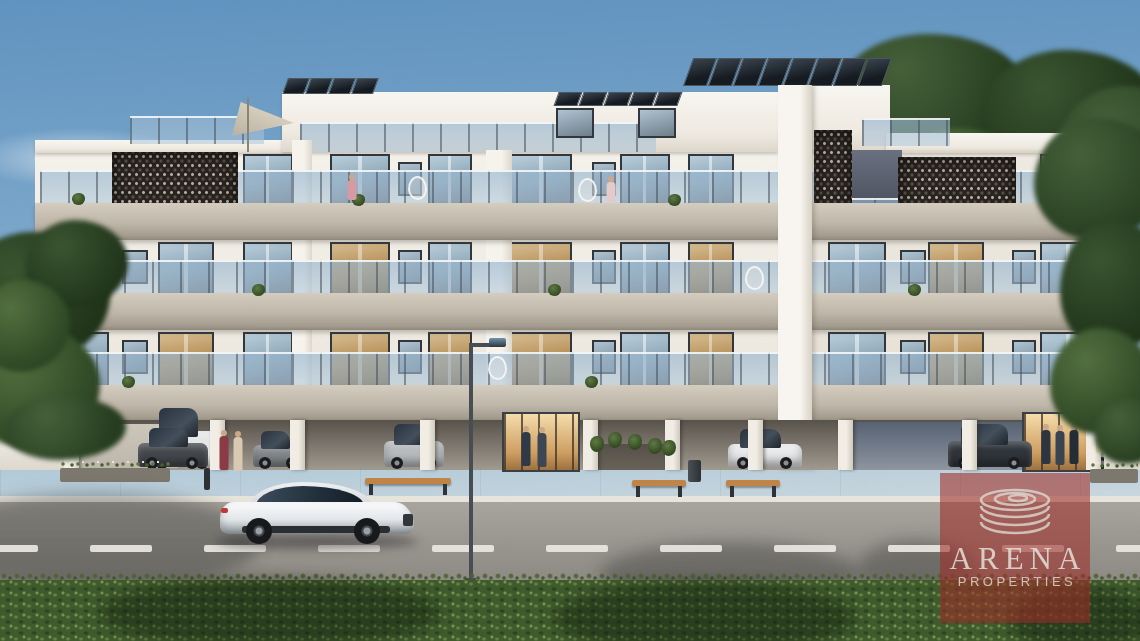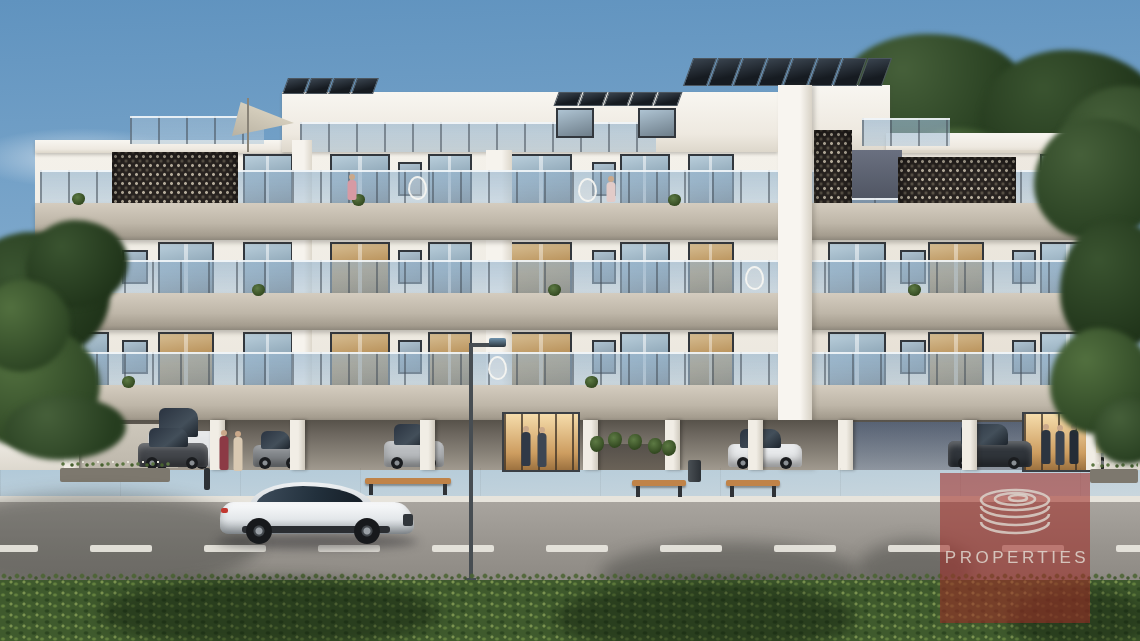--- a/index.html
+++ b/index.html
@@ -89,21 +89,21 @@
         box-shadow:inset 0 4px 6px rgba(255,255,255,.28),inset 0 -6px 8px rgba(0,0,0,.38);}
   .pcar .pc-cabin{position:absolute;left:16%;width:56%;top:8%;height:44%;border-radius:6px 10px 2px 2px;
         background:linear-gradient(140deg,#2a3340,#434f5a 60%,#1d242c);}
   .pcar .pc-wheel{position:absolute;bottom:-1px;width:12px;height:12px;border-radius:50%;
         background:radial-gradient(circle,#8a8f94 0 2px,#1a1c1f 3px);}
   .eggchair{border:2px solid rgba(248,247,243,.9);border-radius:50% 50% 46% 54%/55% 55% 45% 45%;background:rgba(235,233,226,.25);}
   .bplant{background:radial-gradient(circle at 40% 35%,#5d7a44,#31471f 75%);border-radius:50% 45% 55% 50%;}
   
   .watermark{display:flex;flex-direction:column;align-items:center;}
   .wm-brand{font-family:"Liberation Serif",serif;font-weight:400;font-size:31px;letter-spacing:6px;padding-left:6px;line-height:1;}
-  .wm-sub{font-size:17px;letter-spacing:3.5px;padding-left:4px;margin-top:5px;}
+  .wm-sub{font-size:13px;letter-spacing:3.5px;padding-left:4px;}
 </style>
 </head>
 <body>
 
 <div class="stage">
   <div class="abs sky"></div>
   <div class="abs cloud" style="left:-30px;top:128px;width:220px;height:60px;"></div>
   <div class="abs cloud" style="left:1000px;top:255px;width:170px;height:95px;"></div>
 
   <div class="abs" id="back-trees" style="inset:0;">
@@ -426,15 +426,16 @@
     <svg width="100" height="58" viewBox="0 0 100 58" style="margin-top:12px;" fill="none">
       <g stroke="#DDD8D0" stroke-opacity="0.8" stroke-width="2.6">
         <ellipse cx="50" cy="15" rx="34" ry="10"></ellipse>
         <ellipse cx="50" cy="14" rx="20" ry="6"></ellipse>
         <ellipse cx="53" cy="13" rx="9" ry="3"></ellipse>
         <path d="M16 21 A34 11 0 0 0 84 21"></path>
         <path d="M16 29 A34 11 0 0 0 84 29"></path>
         <path d="M16 37 A34 11 0 0 0 84 37"></path>
       </g>
     </svg>
+    <div class="wm-brand" style="color: rgba(228, 224, 216, 0.85);">ARENA</div>
     <div class="wm-sub" style="color: rgba(228, 224, 216, 0.79);">PROPERTIES</div>
   </div>
 </div>
 
 </body></html>

